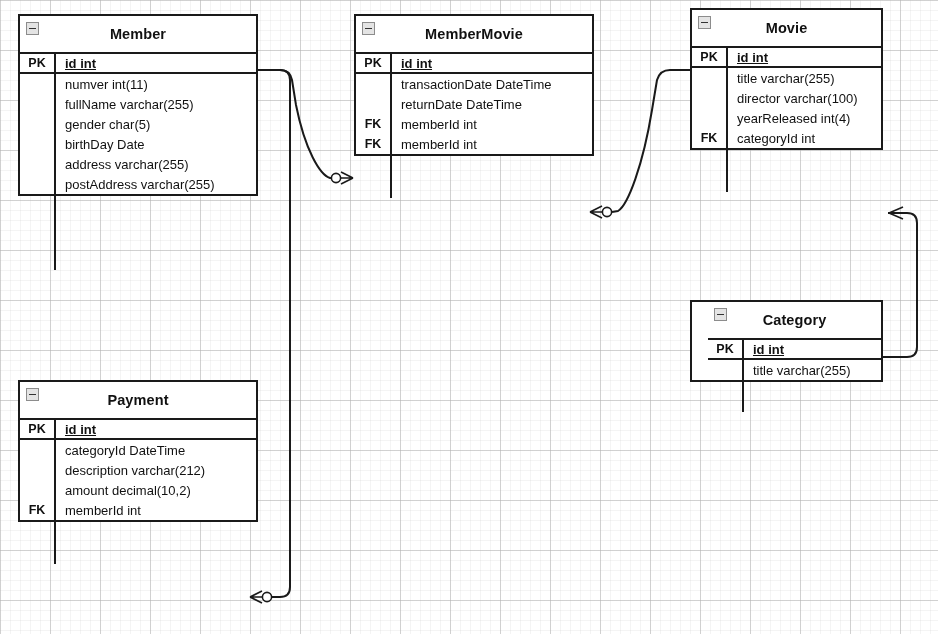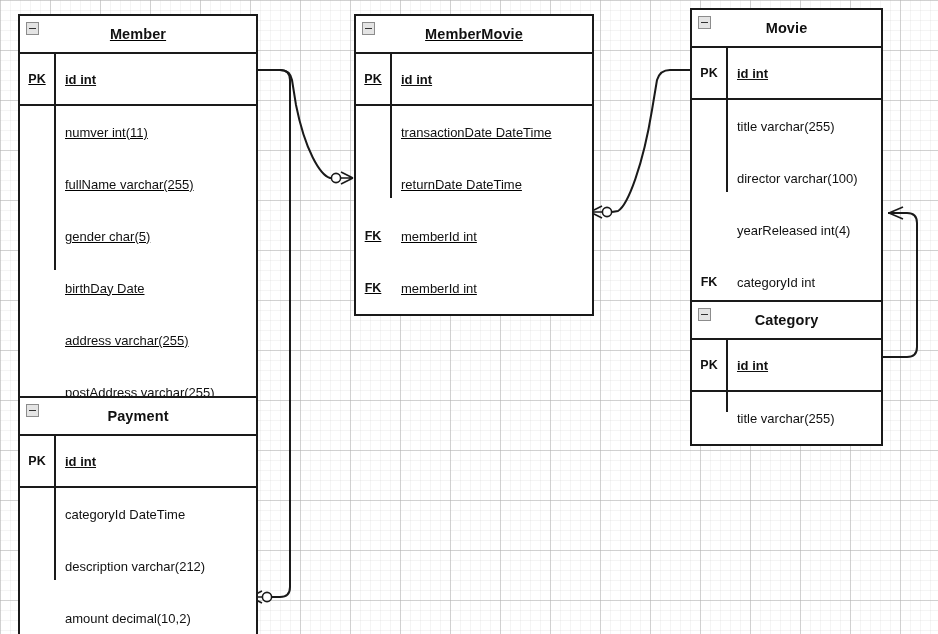--- a/index.html
+++ b/index.html
@@ -78,21 +78,21 @@
     width: 7px;
     height: 1px;
     background: #333333;
   }
   .rows {
     position: relative;
   }
   .row {
     position: relative;
     box-sizing: border-box;
-    height: 52px;
+    height: 20px;
     display: flex;
     align-items: center;
   }
   .row.pk-row {
     border-bottom: 2px solid #1a1a1a;
   }
   .key-cell {
     box-sizing: border-box;
     width: 34px;
     flex: 0 0 34px;
@@ -158,21 +158,21 @@
     <g stroke="#1a1a1a" stroke-width="1.6" fill="none">
       <circle cx="267" cy="597" r="4.6" fill="#ffffff"></circle>
       <path d="M 262 597 L 250 597 M 250 597 L 262 591 M 250 597 L 262 603"></path>
     </g>
 
     <g stroke="#1a1a1a" stroke-width="1.6" fill="none">
       <path d="M 903 213 L 889 213 M 903 207 L 889 213 M 903 219 L 889 213"></path>
     </g>
   </svg>
 
-<div class="entity" style="left: 18px; top: 14px; width: 240px; text-decoration: underline;">
+<div class="entity" style="left: 18px; top: 14px; width: 240px;">
       <div class="entity-header">
         <span class="collapse-icon"></span>
         <span class="entity-title">Member</span>
       </div>
       <div class="rows">
         <div class="row pk-row">
           <span class="key-cell">PK</span>
           <span class="name-cell">id int</span>
         </div>
         <div class="row">
@@ -195,21 +195,21 @@
           <span class="key-cell"></span>
           <span class="name-cell">address varchar(255)</span>
         </div>
         <div class="row">
           <span class="key-cell"></span>
           <span class="name-cell">postAddress varchar(255)</span>
         </div>
         <div class="divider" style="height: 216px;"></div>
       </div>
     </div>
-    <div class="entity" style="left: 354px; top: 14px; width: 240px; text-decoration: underline;">
+    <div class="entity" style="left: 354px; top: 14px; width: 240px;">
       <div class="entity-header">
         <span class="collapse-icon"></span>
         <span class="entity-title">MemberMovie</span>
       </div>
       <div class="rows">
         <div class="row pk-row">
           <span class="key-cell">PK</span>
           <span class="name-cell">id int</span>
         </div>
         <div class="row">
@@ -253,38 +253,38 @@
           <span class="key-cell"></span>
           <span class="name-cell">yearReleased int(4)</span>
         </div>
         <div class="row">
           <span class="key-cell">FK</span>
           <span class="name-cell">categoryId int</span>
         </div>
         <div class="divider" style="height: 144px;"></div>
       </div>
     </div>
-    <div class="entity" style="left: 690px; top: 300px; width: 193px;">
+    <div class="entity" style="left: 690px; top: 300px; width: 193px; padding-left: 16px;">
       <div class="entity-header">
         <span class="collapse-icon"></span>
         <span class="entity-title">Category</span>
       </div>
       <div class="rows">
         <div class="row pk-row">
           <span class="key-cell">PK</span>
           <span class="name-cell">id int</span>
         </div>
         <div class="row">
           <span class="key-cell"></span>
           <span class="name-cell">title varchar(255)</span>
         </div>
         <div class="divider" style="height: 72px;"></div>
       </div>
     </div>
-    <div class="entity" style="left: 18px; top: 396px; width: 240px;">
+    <div class="entity" style="left: 18px; top: 380px; width: 240px;">
       <div class="entity-header">
         <span class="collapse-icon"></span>
         <span class="entity-title">Payment</span>
       </div>
       <div class="rows">
         <div class="row pk-row">
           <span class="key-cell">PK</span>
           <span class="name-cell">id int</span>
         </div>
         <div class="row">

